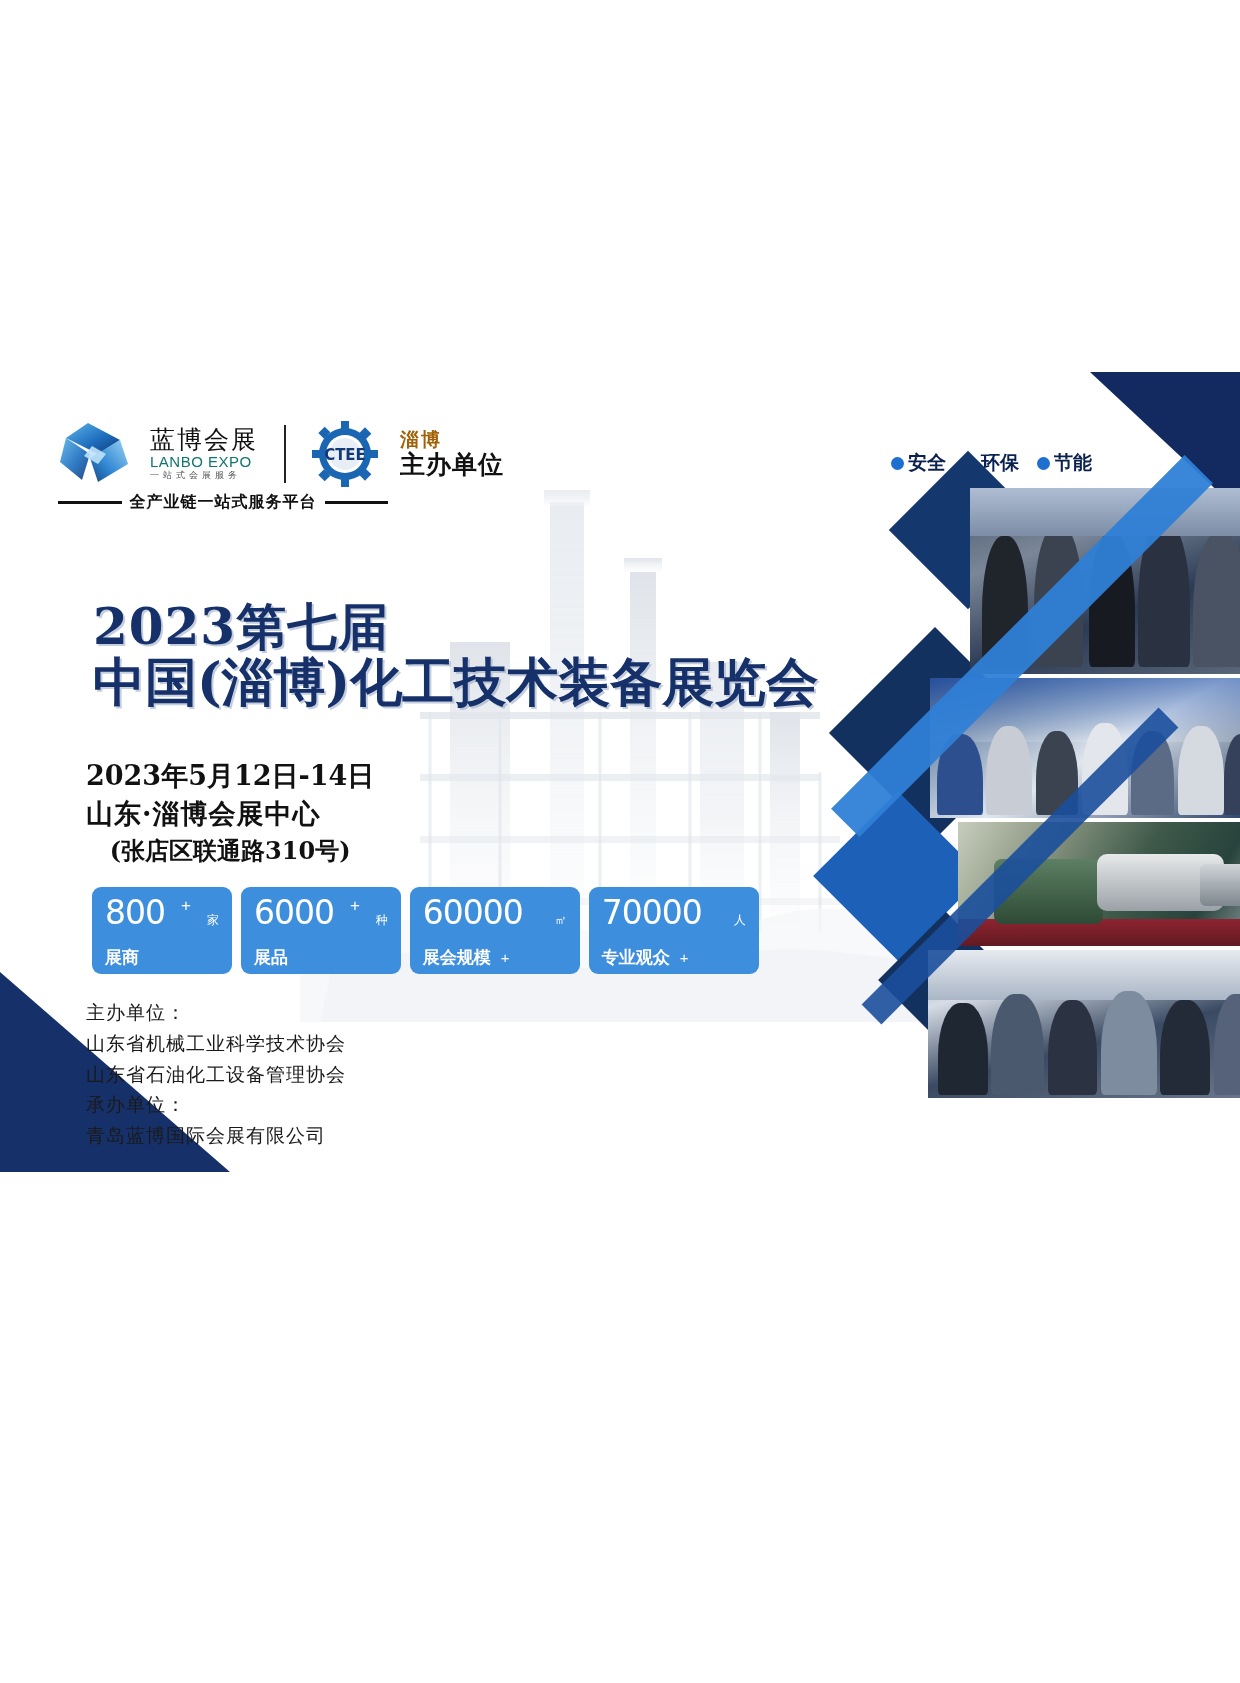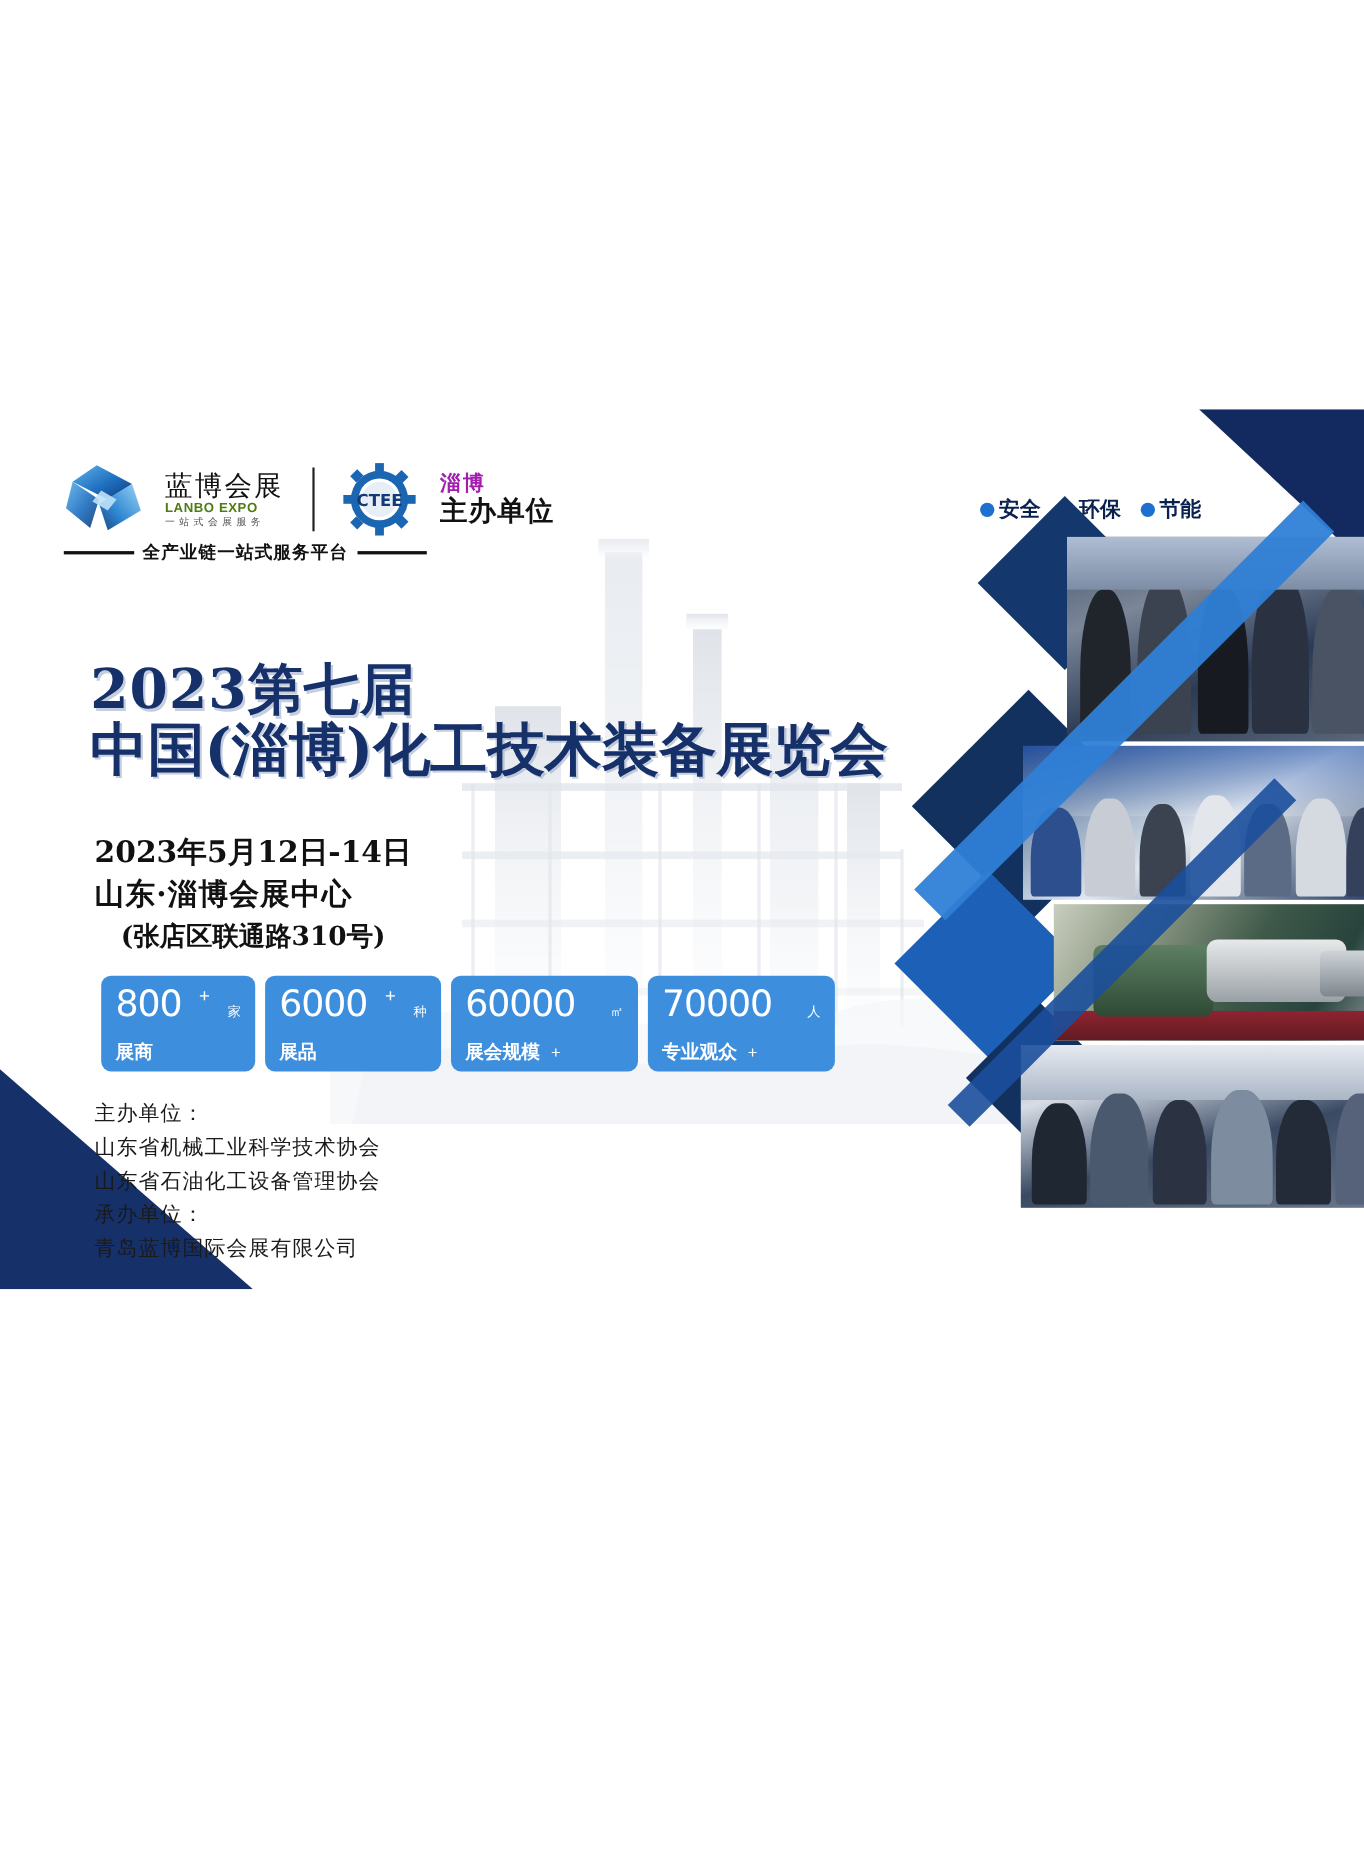--- a/index.html
+++ b/index.html
@@ -19,40 +19,40 @@
   
   .plant{position:absolute;left:300px;top:90px;width:640px;height:560px;opacity:.5;}
   .plant svg{display:block;width:100%;height:100%;}
 
   
   .hdr{position:absolute;left:58px;top:48px;display:flex;align-items:center;gap:14px;}
   .mark{width:78px;height:68px;}
   .mark svg{display:block}
   .lanbo{display:flex;flex-direction:column;justify-content:center;}
   .lanbo .cn{font-family:"DejaVu Sans",sans-serif;font-size:25px;font-weight:400;color:#111;letter-spacing:2px;line-height:1.05;}
-  .lanbo .en{font-size:12px;font-weight:700;color:#4d7c0f;letter-spacing:.5px;line-height:1.15;}
+  .lanbo .en{font-size:15px;font-weight:400;color:#0f766e;letter-spacing:.5px;line-height:1.15;}
   .lanbo .sub{font-size:9px;color:#555;letter-spacing:4px;line-height:1.2;}
   .vdiv{width:2px;height:58px;background:#222;margin:0 12px;}
   .ctee{width:66px;height:66px;}
   .ctee svg{display:block}
   .ctee-txt{display:flex;flex-direction:column;margin-left:8px;}
-  .ctee-txt .t1{font-family:"DejaVu Sans",sans-serif;font-size:19px;font-weight:700;color:#a21caf;letter-spacing:2px;line-height:1.15;}
+  .ctee-txt .t1{font-family:"DejaVu Sans",sans-serif;font-size:19px;font-weight:700;color:#a16207;letter-spacing:2px;line-height:1.15;}
   .ctee-txt .t2{font-family:"DejaVu Sans",sans-serif;font-size:25px;font-weight:700;color:#111;letter-spacing:1px;line-height:1.15;}
 
   .tagline{position:absolute;left:58px;top:120px;display:flex;align-items:center;gap:8px;width:330px;}
   .tagline .rule{flex:1;height:3px;background:#111;}
   .tagline .tg{font-family:"DejaVu Sans",sans-serif;font-size:16px;font-weight:700;color:#111;letter-spacing:1px;white-space:nowrap;}
 
   
   .keywords{position:absolute;right:148px;top:78px;display:flex;gap:18px;align-items:center;}
   .kw{display:flex;align-items:center;gap:4px;font-family:"DejaVu Sans",sans-serif;font-size:19px;font-weight:700;color:#0a2150;}
   .kw .dot{width:13px;height:13px;border-radius:50%;background:#1d6fd0;display:inline-block;}
 
   
-  .title{position:absolute;left:82px;top:228px;font-family:"DejaVu Serif","Liberation Serif",serif;
+  .title{position:absolute;left:93px;top:228px;font-family:"DejaVu Serif","Liberation Serif",serif;
     color:#16306a;font-weight:700;line-height:1.08;text-shadow:2px 2px 0 rgba(150,165,195,.55);}
   .title .l1{font-size:50px;letter-spacing:1px;}
   .title .l2{font-size:52px;letter-spacing:0px;white-space:nowrap;}
 
   
   .when{position:absolute;left:86px;top:385px;font-family:"DejaVu Serif","Liberation Serif",serif;color:#111;font-weight:700;}
   .when div{line-height:1.42;}
   .when .d1{font-size:27px;letter-spacing:0px;}
   .when .d2{font-size:27px;letter-spacing:1px;}
   .when .d3{font-size:24px;letter-spacing:0px;text-align:center;}

